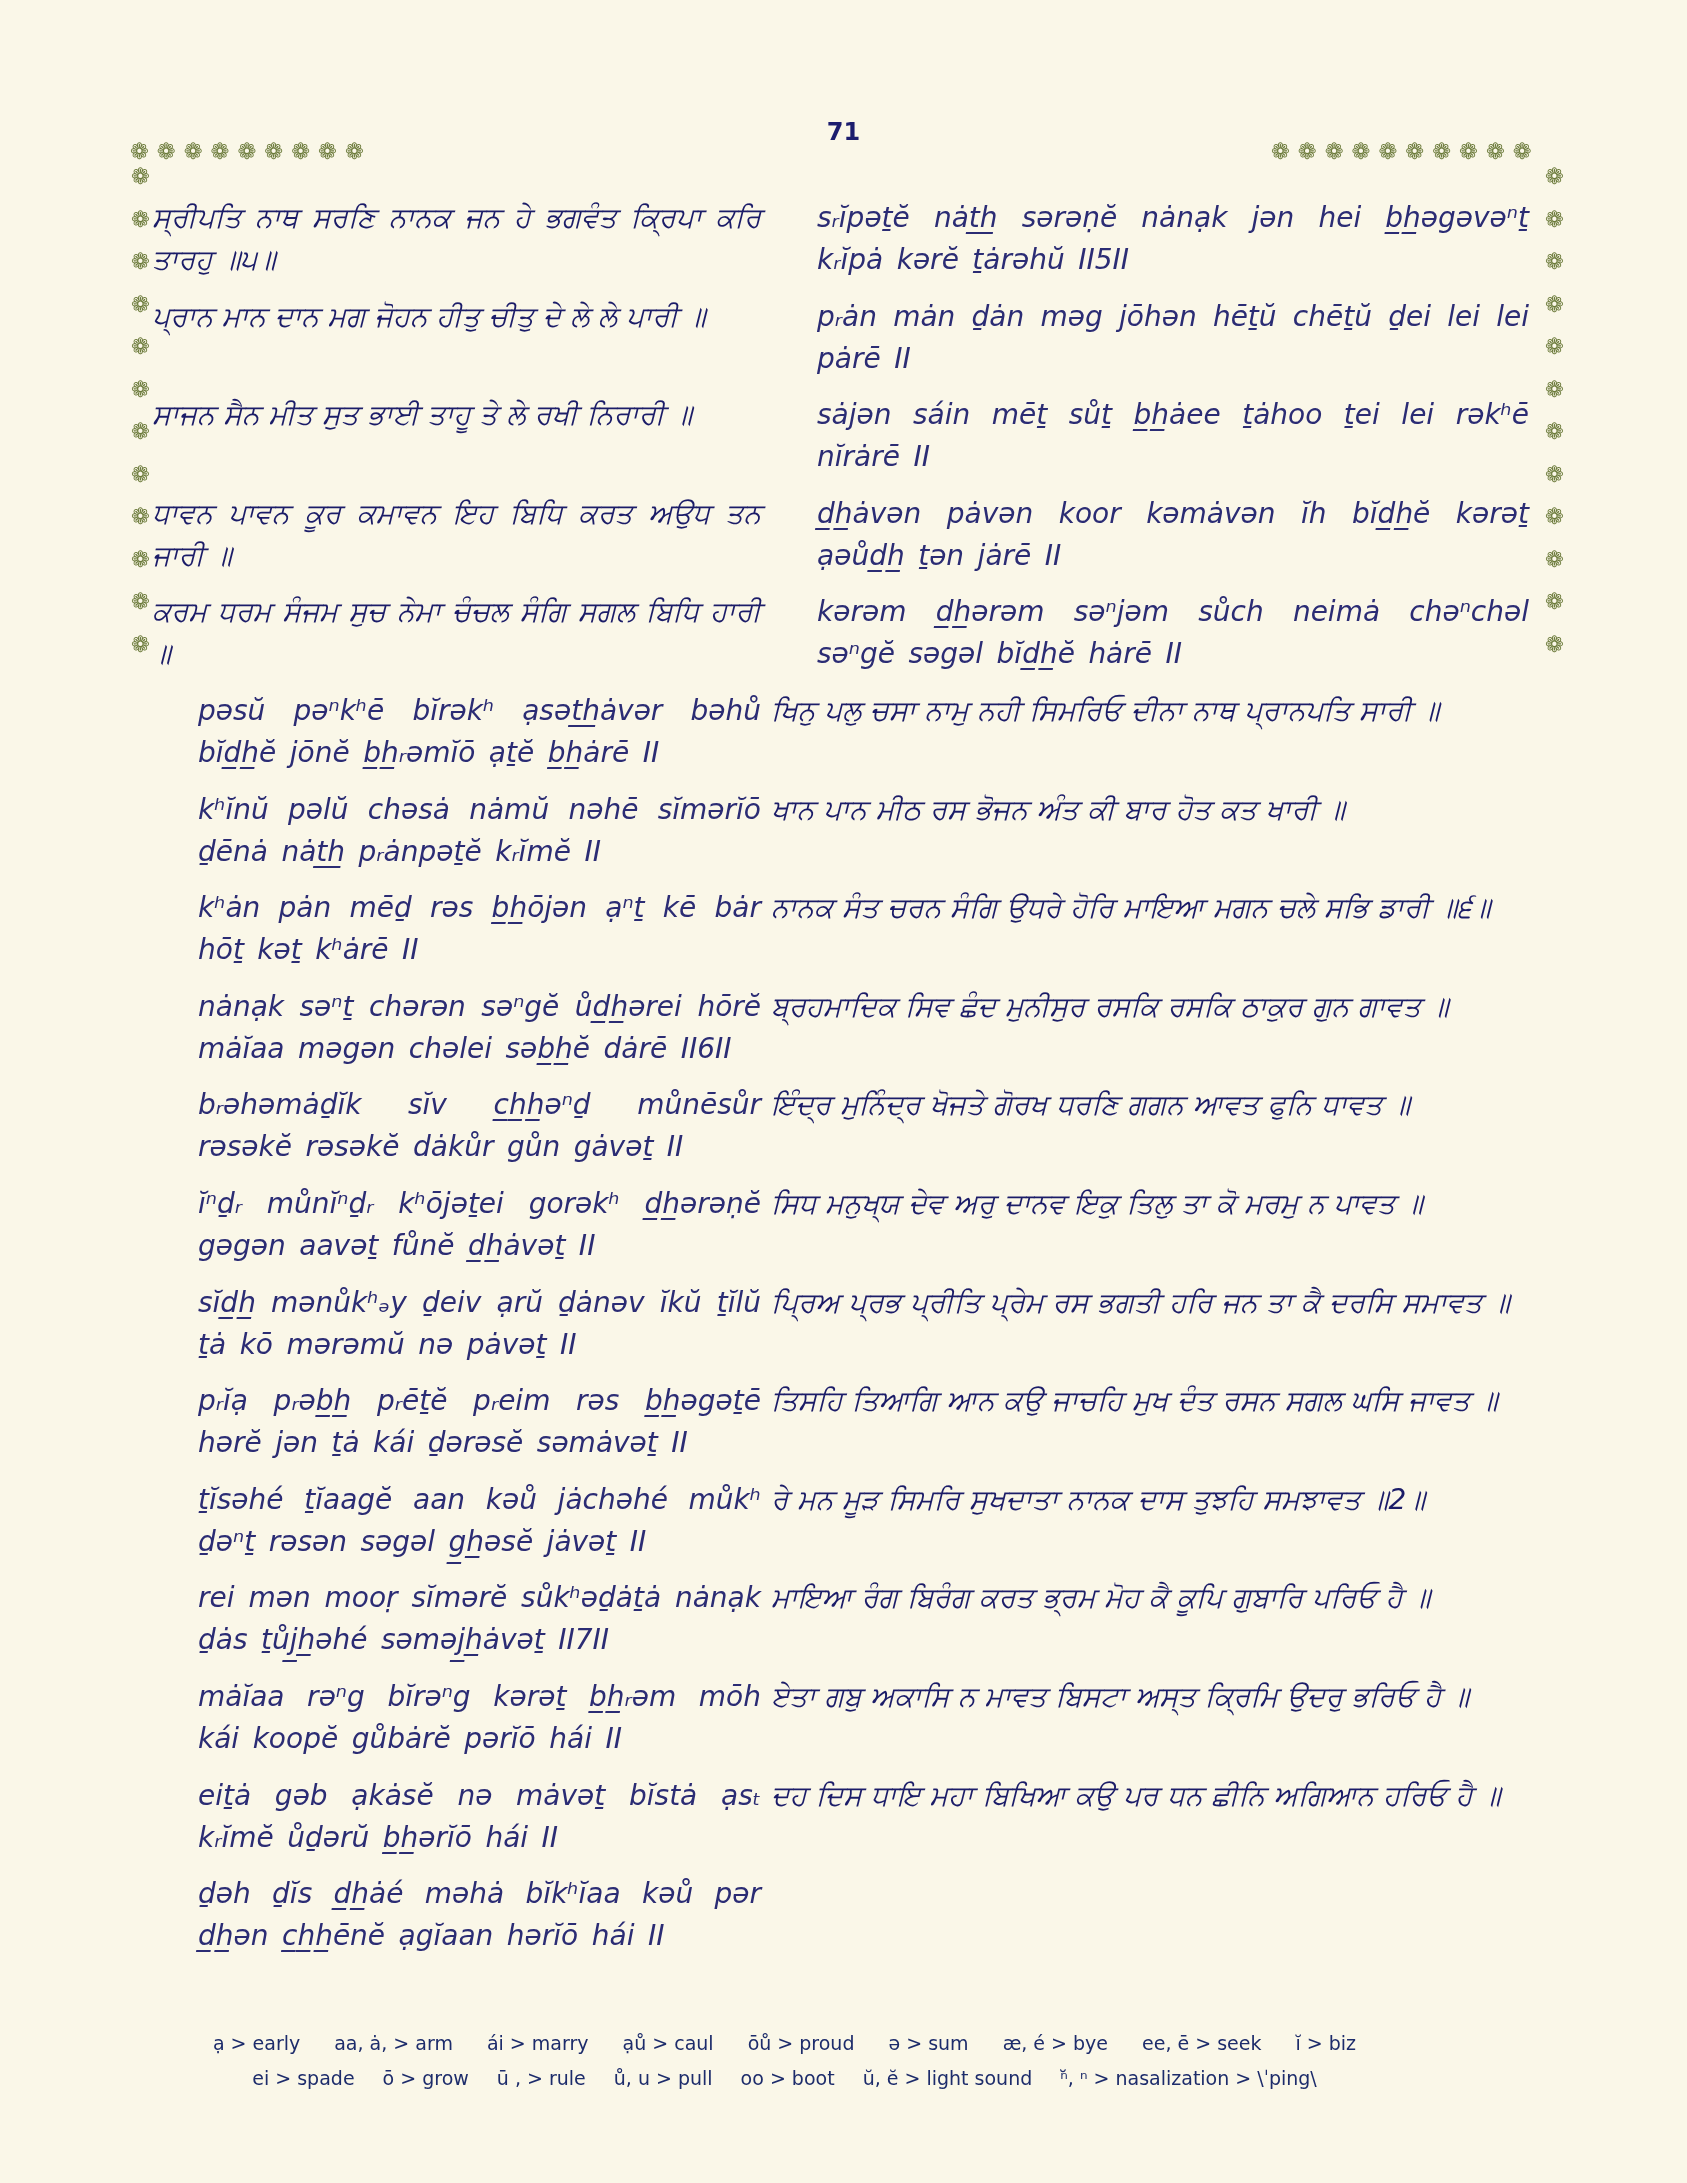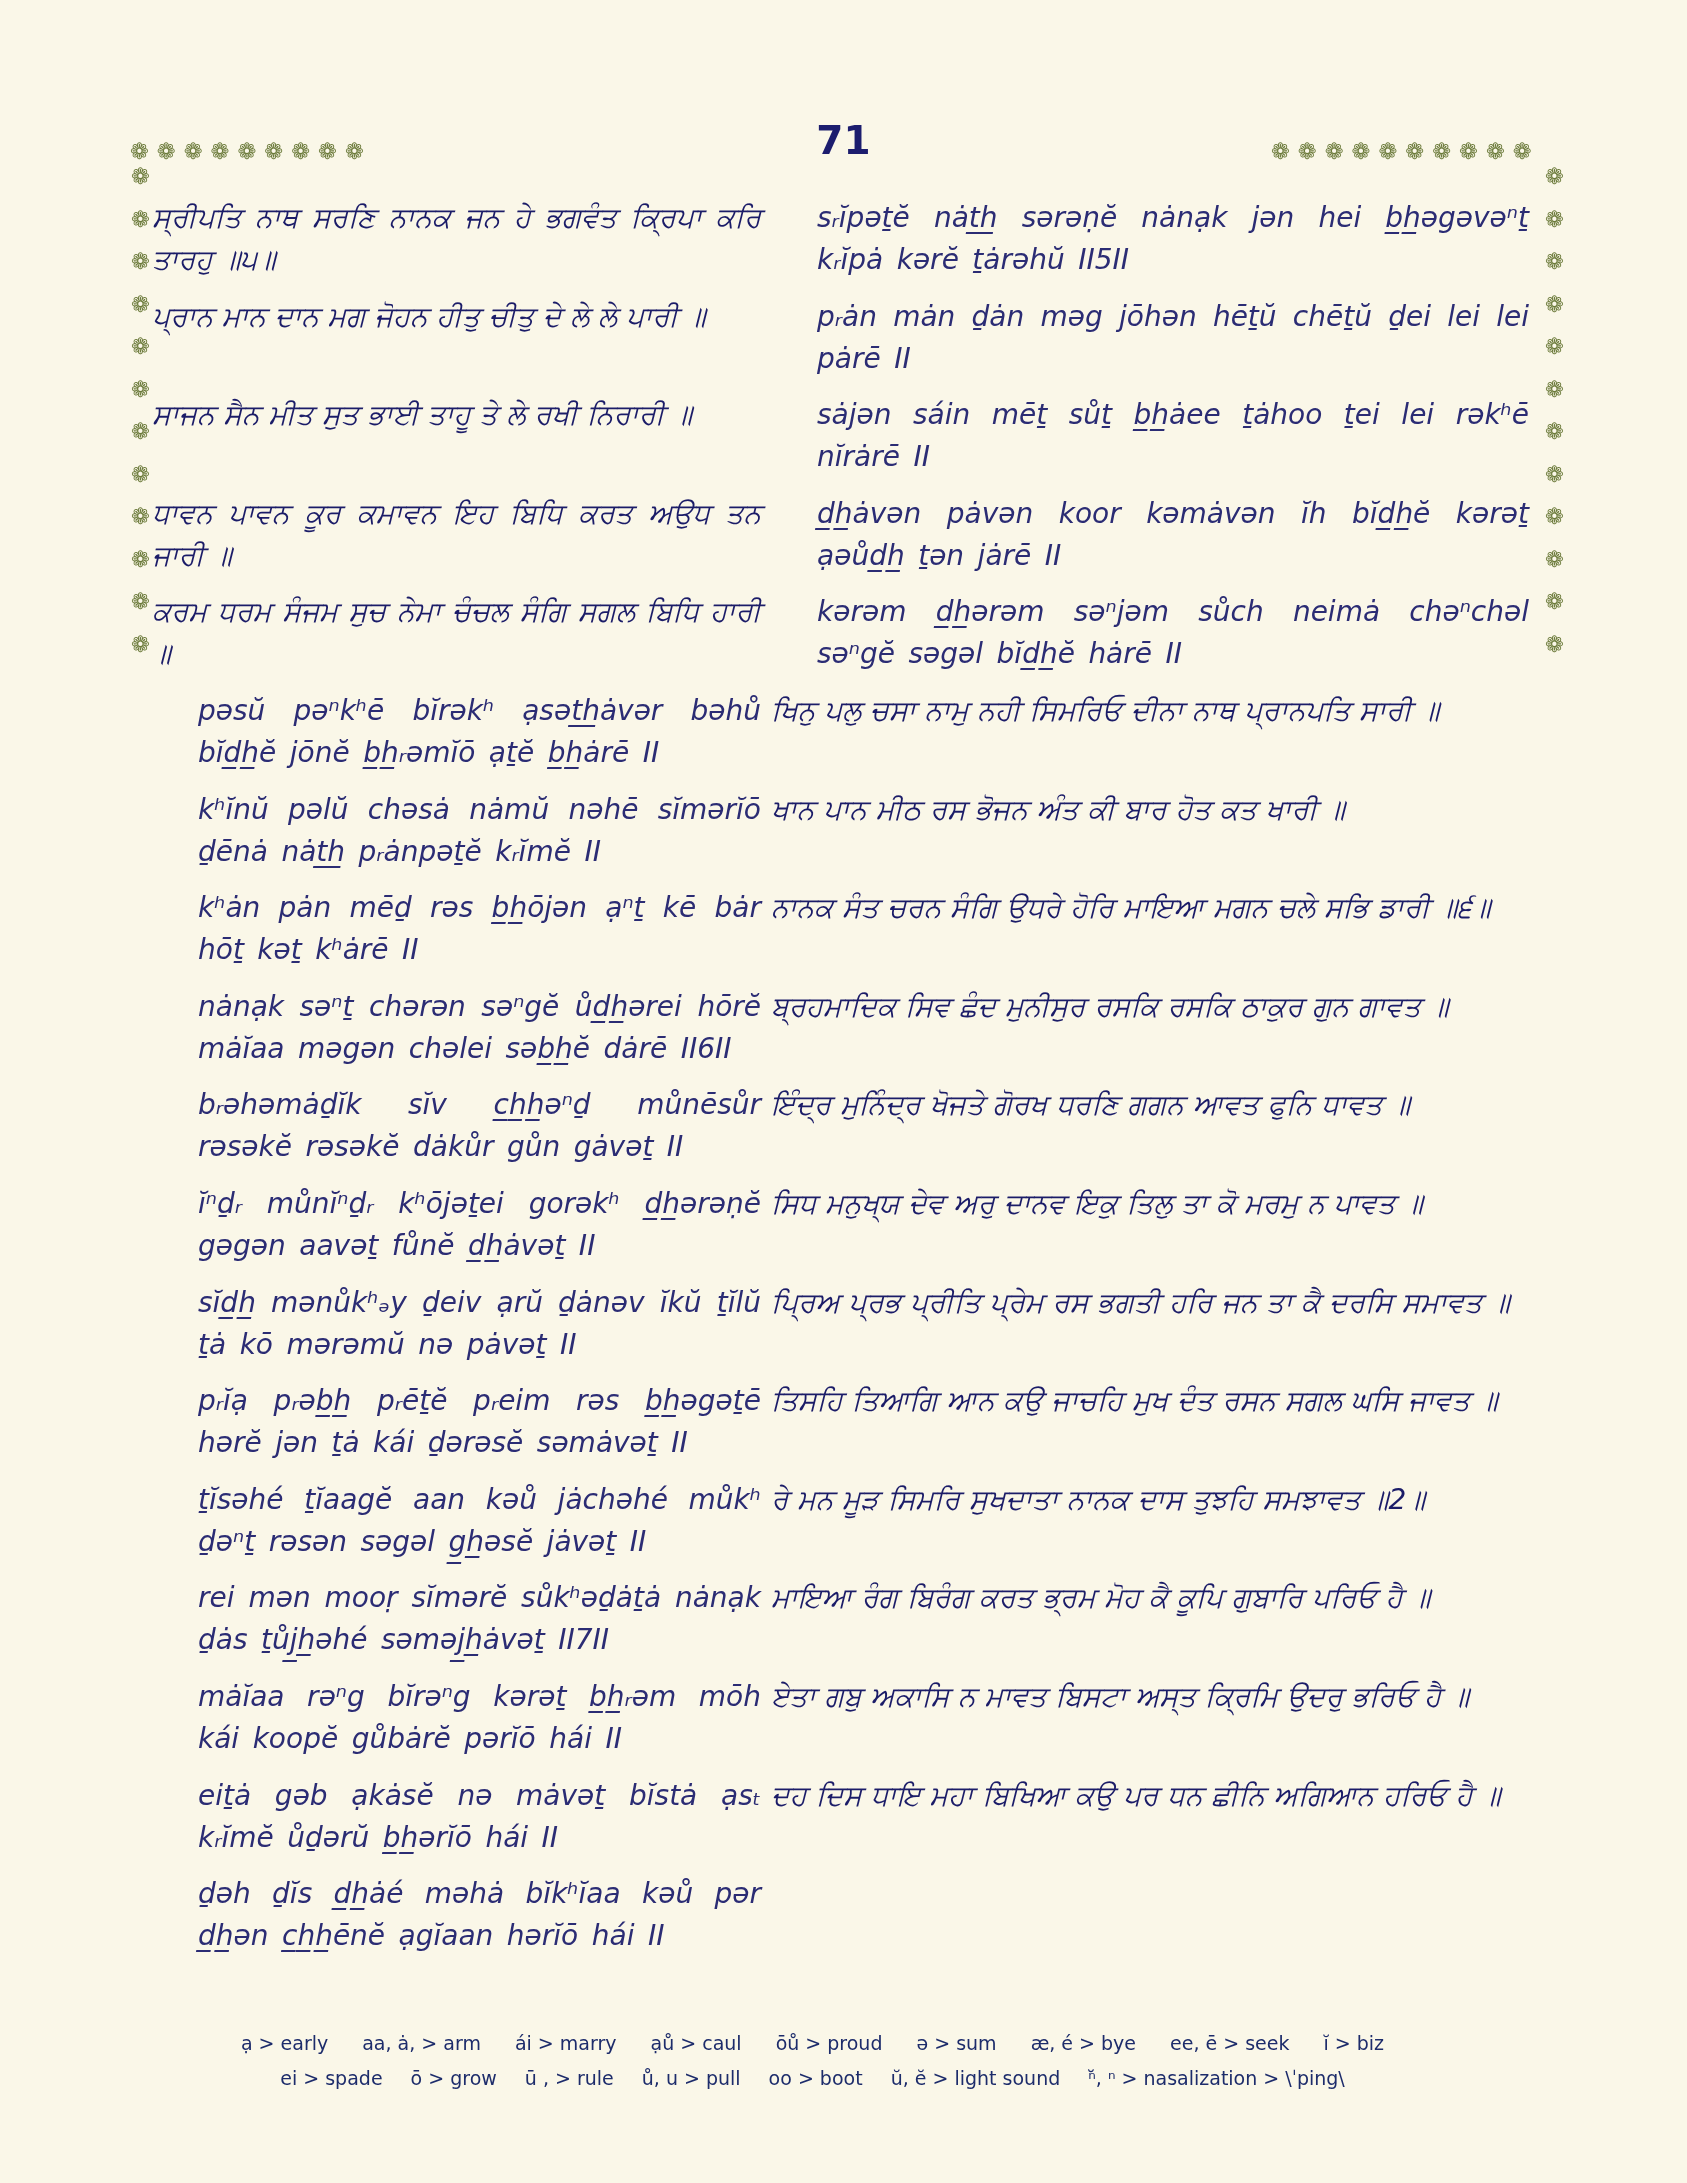--- a/index.html
+++ b/index.html
@@ -9,21 +9,21 @@
     height:2183px;
     background:#faf7e8;
     font-family:"DejaVu Sans", sans-serif;
     overflow:hidden;
   }
   .page-number{
     position:absolute;
     top:118px; left:0;
     width:100%;
     text-align:center;
-    font-size:39px;
+    font-size:24px;
     font-weight:600;
     color:#1c1d6e;
   }
   
   .fl-row{
     position:absolute;
     display:flex;
     flex-direction:row;
     gap:8px;
     font-size:22.5px;
@@ -80,21 +80,20 @@
     position:absolute;
     top:2032px;
     left:0;
     width:1477px;
     display:flex;
     flex-direction:column;
     align-items:center;
     gap:13.2px;
     color:#1d2c6b;
     font-size:19px;
-    margin-left:28px;
   }
   .guide-row{
     display:flex;
     flex-direction:row;
     justify-content:center;
     transform:translateX(46px);
   }
   .guide-row-1{ gap:34px; }
   .guide-row-2{ gap:28px; }
   .guide-item{ white-space:nowrap; }

